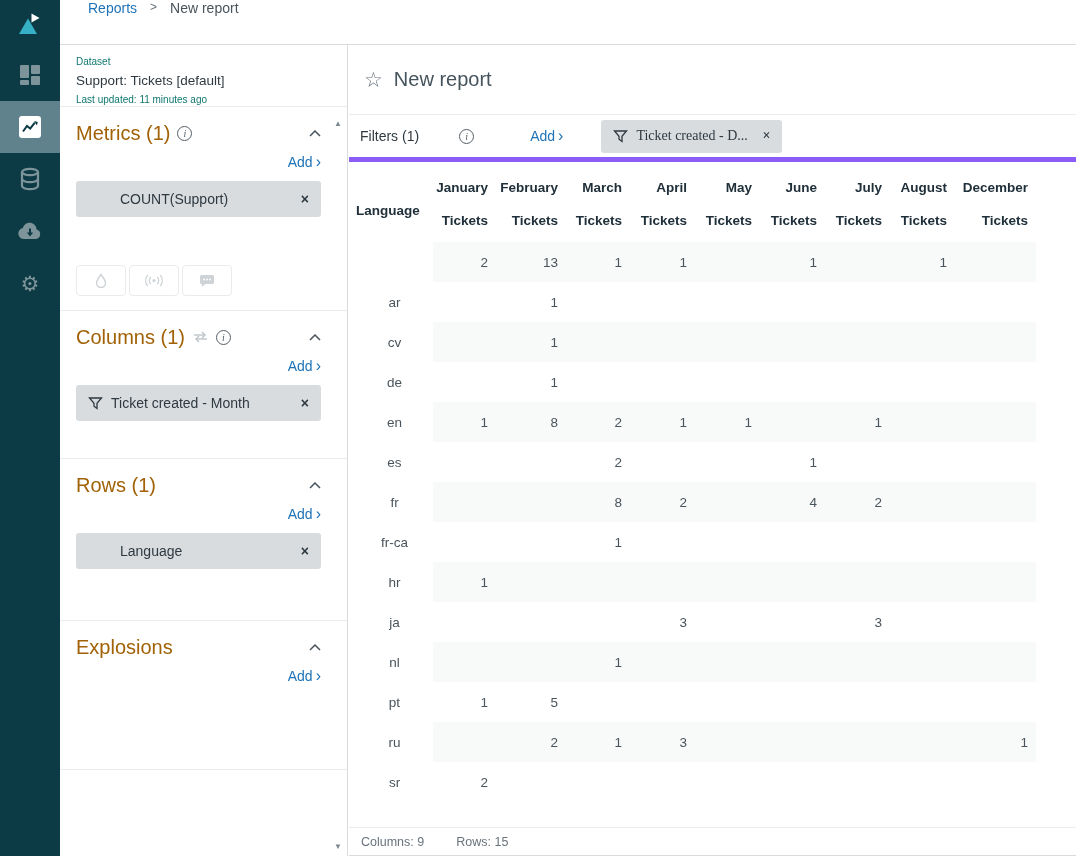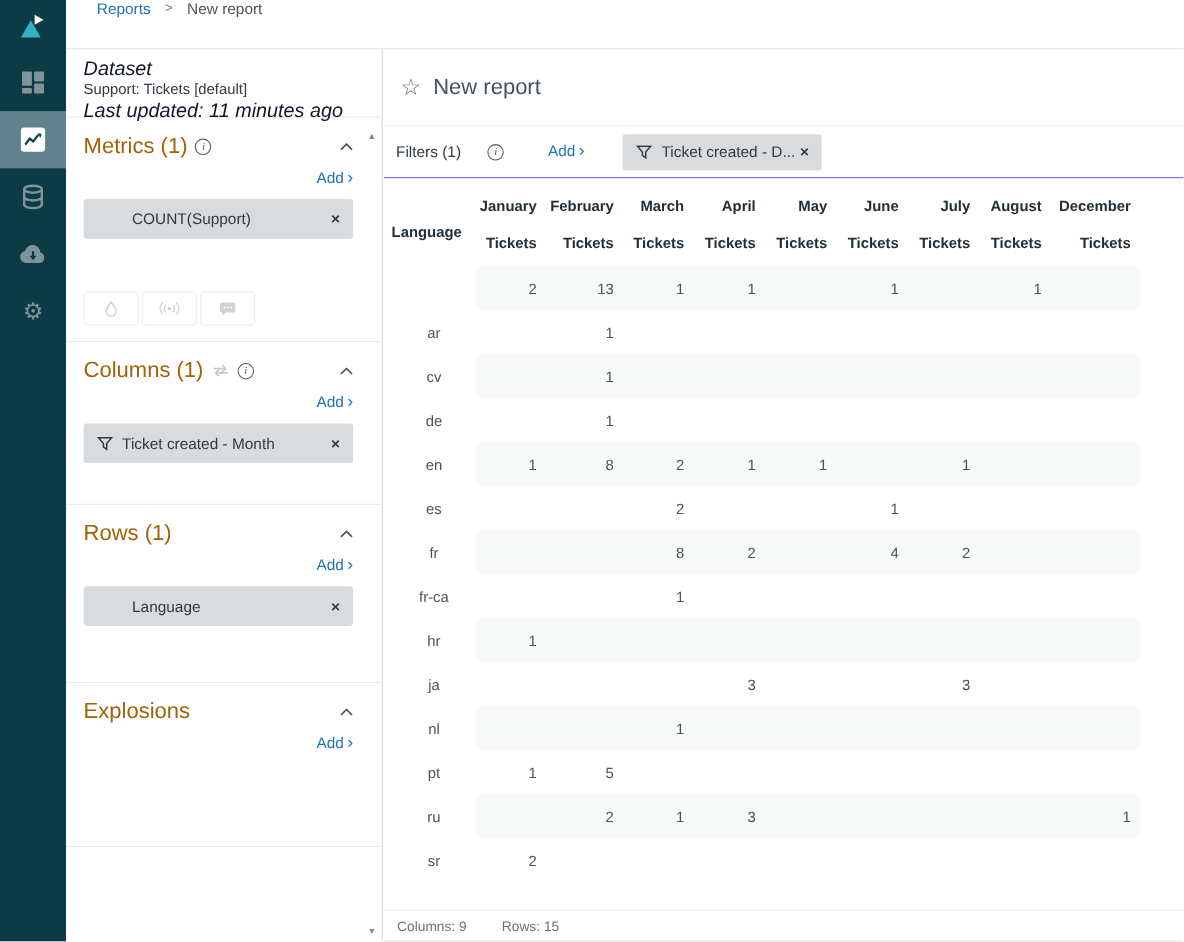--- a/index.html
+++ b/index.html
@@ -20,21 +20,21 @@
   .topbar { position: absolute; left: 60px; top: 0; right: 0; height: 45px; background: #fff;
     border-bottom: 1px solid #d8dcde; display: flex; padding-left: 28px; font-size: 14px; }
   .crumb-link { color: #1f73b7; cursor: pointer; }
   .crumb-sep { color: #68737d; font-size: 12px; margin: 0 13px; }
   .crumb-current { color: #49545c; }
 
   
   .left-panel { position: absolute; left: 60px; top: 45px; width: 288px; bottom: 0; background: #fff;
     border-right: 1px solid #d8dcde; }
   .dataset { height: 62px; padding: 9px 16px; border-bottom: 1px solid #e9ebed; }
-  .dataset-label, .dataset-updated { font-size: 18px; color: #0f172a; line-height: 16px; font-style: italic; }
+  .dataset-label, .dataset-updated { font-size: 10px; color: #0f766e; line-height: 16px; }
   .dataset-name { font-size: 13.5px; color: #2f3941; line-height: 18px; margin: 2px 0; }
 
   .scroll-arrow { position: absolute; right: 5px; font-size: 8px; color: #7b8a8f; cursor: pointer; z-index: 3; }
   .scroll-up { top: 74px; }
   .scroll-down { bottom: 5px; }
 
   .section { position: relative; padding: 16px 26px 0 16px; border-bottom: 1px solid #e9ebed; }
   #section-metrics { height: 204px; }
   #section-columns { height: 148px; }
   #section-rows { height: 162px; }
@@ -61,25 +61,25 @@
   .info-badge { width: 15px; height: 15px; border: 1px solid #556068; border-radius: 50%;
     display: inline-flex; align-items: center; justify-content: center;
     font-size: 10px; color: #556068; font-family: "Liberation Serif", serif; font-style: italic; cursor: pointer; flex: none; }
 
   
   .main { position: absolute; left: 349px; top: 45px; right: 0; bottom: 0; background: #fff; }
   .title-row { height: 70px; border-bottom: 1px solid #e9ebed; display: flex; align-items: center; padding: 0 15px; }
   .star { font-size: 21px; color: #68737d; cursor: pointer; margin-right: 11px; }
   .report-title { font-size: 20px; color: #45535c; }
 
-  .filter-bar { height: 47px; border-bottom: 1px solid #8b5cf6; display: flex; align-items: center; padding: 0 11px; }
+  .filter-bar { height: 47px; border-bottom: 5px solid #8b5cf6; display: flex; align-items: center; padding: 0 11px; gap: 16px; }
   .filters-label { font-size: 14px; color: #2f3941; }
   .filter-bar .info-badge { margin-left: 24px; }
   .filter-bar .add-link { margin-left: 40px; }
-  .filter-chip { margin-left: 35px; height: 33px; width: 181px; }
+  .filter-chip { margin-left: 22px; height: 33px; width: 181px; font-family: Liberation Serif, serif; }
 
   .table-wrap { padding-left: 7px; }
   table { border-collapse: collapse; font-size: 13.5px; table-layout: fixed; }
   thead th { font-weight: 700; color: #20303a; text-align: right; padding-right: 8px; }
   thead th.lang-header { text-align: left; vertical-align: middle; padding: 0; }
   thead tr.months-row th { padding-top: 18px; padding-bottom: 2px; }
   thead tr.measures-row th { padding-top: 16px; padding-bottom: 14px; }
   tbody td { height: 40px; text-align: right; padding-right: 8px; color: #49545c; }
   tbody td.row-label { text-align: center; padding: 0; }
   tbody tr:nth-child(odd) td.data { background: #f8f9f9; }

